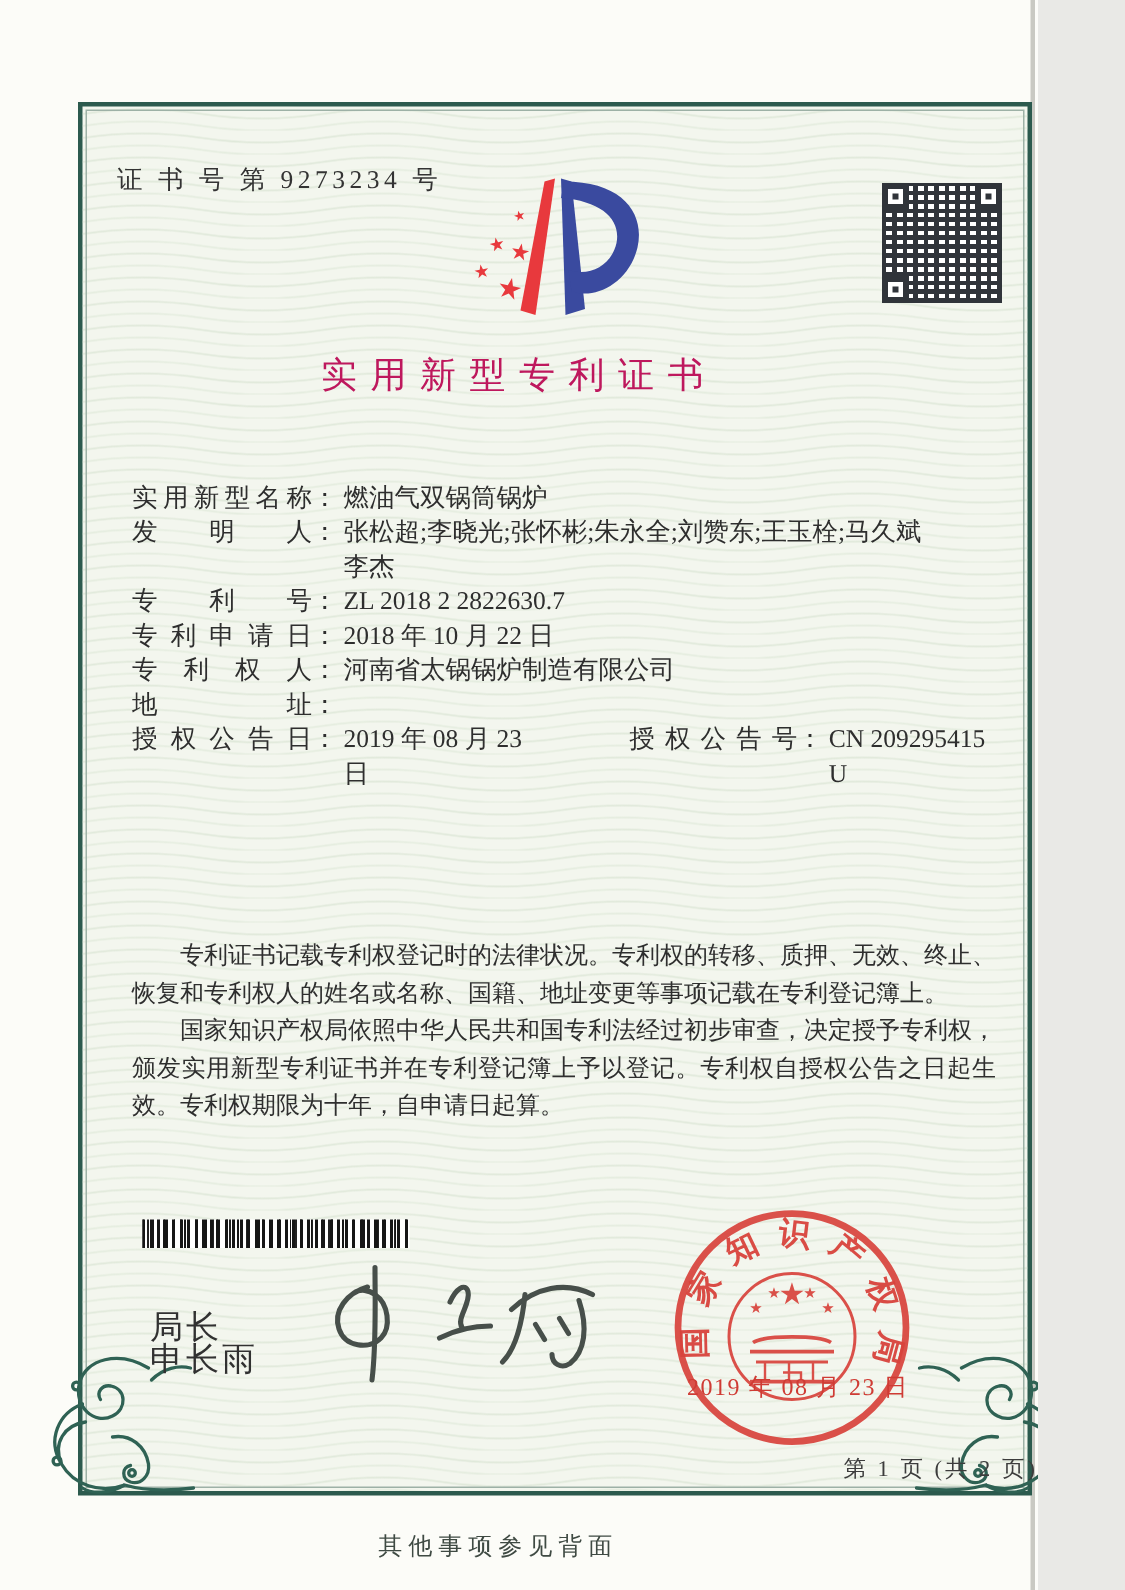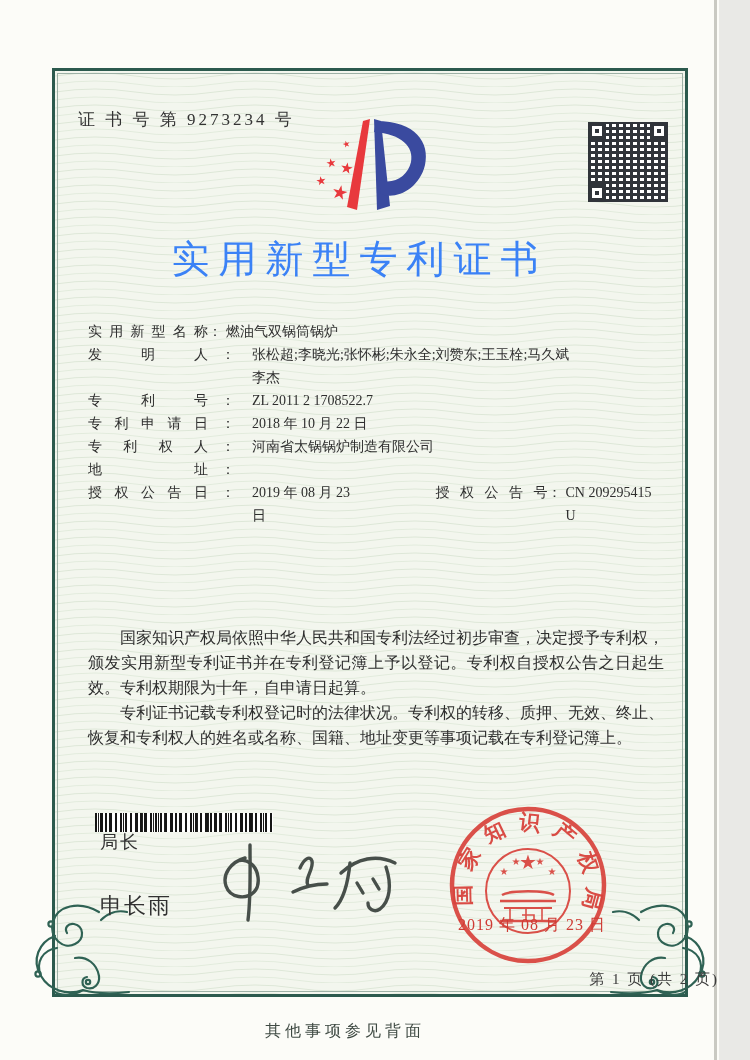--- a/index.html
+++ b/index.html
@@ -5,21 +5,20 @@
   html,body{margin:0;padding:0;}
   body{
     width:750px;height:1060px;
     background:#e9e9e6;
     font-family:"Liberation Serif","DejaVu Serif",serif;
   }
   .page{
     position:relative;width:692px;height:1060px;
     background:#fcfcf8;overflow:hidden;
     color:#2f2f2f;
-    padding-left:27px;
   }
   .page-edge{
     position:absolute;right:2px;top:0;width:3px;height:100%;
     background:#c9c9c2;
   }
 
   
   .frame{
     position:absolute;left:52px;top:68px;width:636px;height:929px;
     border:3px solid #2c5a4e;box-sizing:border-box;
@@ -48,26 +47,26 @@
       repeating-linear-gradient(45deg,rgba(255,255,255,.95) 0 2px,rgba(255,255,255,0) 2px 9px);
   }
   .finder{position:absolute;width:18px;height:18px;border:4px solid #30343a;background:#fff;box-sizing:border-box;}
   .finder::after{content:"";position:absolute;left:3px;top:3px;width:4px;height:4px;background:#30343a;}
   .finder.tl{left:0;top:0;} .finder.tr{right:0;top:0;} .finder.bl{left:0;bottom:0;}
 
   .logo{left:296px;top:110px;width:170px;height:118px;}
 
   .title{
     left:0;top:234px;width:100%;text-align:center;
-    font-size:38px;letter-spacing:9px;color:#3b82f6;font-weight:500;
-  }
-
-  .fields{left:88px;top:320px;width:575px;font-size:14px;color:#2e2e2e;}
+    font-size:24px;letter-spacing:9px;color:#be185d;font-weight:500;
+  }
+
+  .fields{left:88px;top:320px;width:575px;font-size:17px;color:#2e2e2e;}
   .row{display:flex;align-items:flex-start;line-height:23px;}
-  .row + .row{margin-top:0;gap:13px;}
+  .row + .row{margin-top:0;}
   .r1{margin-top:0;}
   .r2{margin-top:31px;}
   .r3{margin-top:26px;}
   .r4{margin-top:20px;}
   .r5{margin-top:20px;}
   .r6{margin-top:23px;}
   .r7{margin-top:21px;}
   .jlabel{
     display:inline-block;width:120px;
     text-align:justify;text-align-last:justify;
@@ -85,21 +84,21 @@
   .paras p{margin:0;text-indent:2em;}
 
   .barcode{
     left:95px;top:813px;width:178px;height:19px;background:#fff;
     background-image:
       repeating-linear-gradient(90deg,#161616 0 2px,rgba(255,255,255,0) 2px 5px),
       repeating-linear-gradient(90deg,#161616 0 1px,rgba(255,255,255,0) 1px 7px),
       repeating-linear-gradient(90deg,rgba(255,255,255,0) 0 3px,#222 3px 4px,rgba(255,255,255,0) 4px 11px);
   }
 
-  .sig-label{left:100px;top:830px;font-size:18px;letter-spacing:2px;color:#313131;}
+  .sig-label{left:100px;top:870px;font-size:22px;letter-spacing:2px;color:#313131;}
   .sig-name{left:100px;top:891px;font-size:22px;letter-spacing:2px;color:#313131;}
   .sig-svg{left:205px;top:838px;width:205px;height:88px;}
 
   .seal-svg{left:438px;top:795px;width:180px;height:180px;}
   .seal-date{
     left:458px;top:915px;font-size:16px;letter-spacing:1px;
     color:#cf3b34;font-weight:500;
   }
 
   .page-num{
@@ -187,21 +186,21 @@
       <span class="val">燃油气双锅筒锅炉</span>
     </div>
     <div class="row r2">
       <span class="jlabel">发明人</span>
         <span class="colon">：</span>
       <span class="val"><span>张松超;李晓光;张怀彬;朱永全;刘赞东;王玉栓;马久斌</span><br><span>李杰</span></span>
     </div>
     <div class="row r3">
       <span class="jlabel">专利号</span>
         <span class="colon">：</span>
-      <span class="val">ZL 2011 2 1708522.7</span>
+      <span class="val">ZL 2018 2 2822630.7</span>
     </div>
     <div class="row r4">
       <span class="jlabel">专利申请日</span>
         <span class="colon">：</span>
       <span class="val">2018 年 10 月 22 日</span>
     </div>
     <div class="row r5">
       <span class="jlabel">专利权人</span>
         <span class="colon">：</span>
       <span class="val">河南省太锅锅炉制造有限公司</span>
@@ -216,22 +215,22 @@
       <span>2019 年 08 月 23 日</span>
       <span class="pair2">
         <span class="jlabel">授权公告号</span>
           <span class="colon">：</span>
         <span>CN 209295415 U</span>
       </span>
     </div>
   </div>
 
   <div class="abs paras">
+    <p>专利证书记载专利权登记时的法律状况。专利权的转移、质押、无效、终止、恢复和专利权人的姓名或名称、国籍、地址变更等事项记载在专利登记簿上。</p>
     <p>国家知识产权局依照中华人民共和国专利法经过初步审查，决定授予专利权，颁发实用新型专利证书并在专利登记簿上予以登记。专利权自授权公告之日起生效。专利权期限为十年，自申请日起算。</p>
-    <p>专利证书记载专利权登记时的法律状况。专利权的转移、质押、无效、终止、恢复和专利权人的姓名或名称、国籍、地址变更等事项记载在专利登记簿上。</p>
   </div>
 
   <div class="abs barcode"></div>
 
   <div class="abs sig-label">局长</div>
   <div class="abs sig-name">申长雨</div>
   <svg class="abs sig-svg" viewBox="0 0 205 88" xmlns="http://www.w3.org/2000/svg">
     <g fill="none" stroke="#474f4a" stroke-width="3.4" stroke-linecap="round" stroke-linejoin="round">
       <path d="M40,20 C26,24 17,36 21,48 C25,60 41,62 49,54 C56,47 54,31 45,25 C41,22 35,21 31,24"></path>
       <path d="M45,7 C45,30 46,58 43,82"></path>

